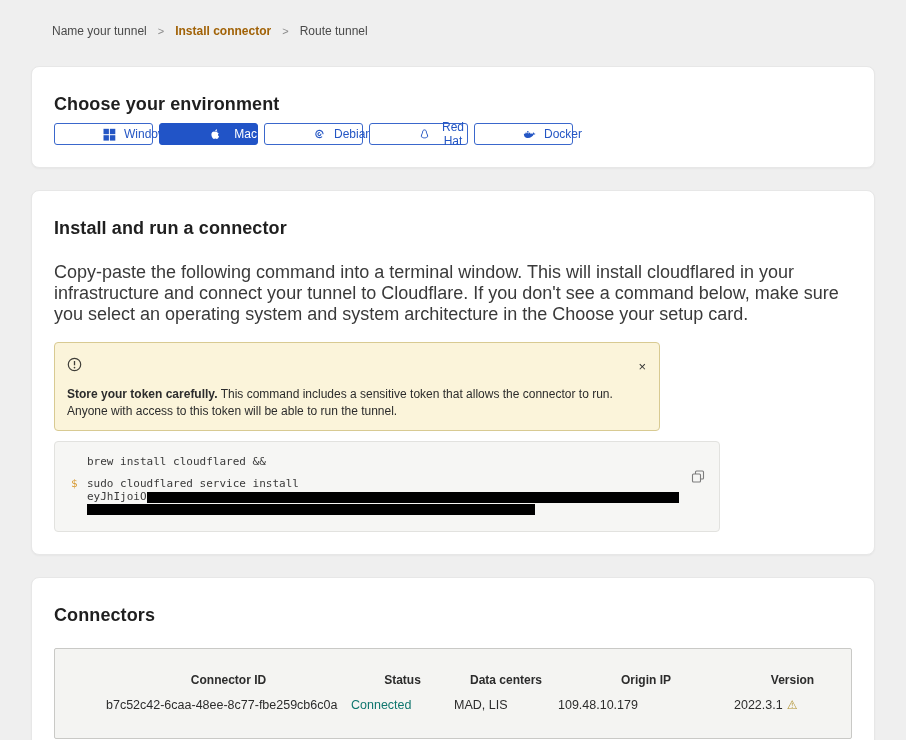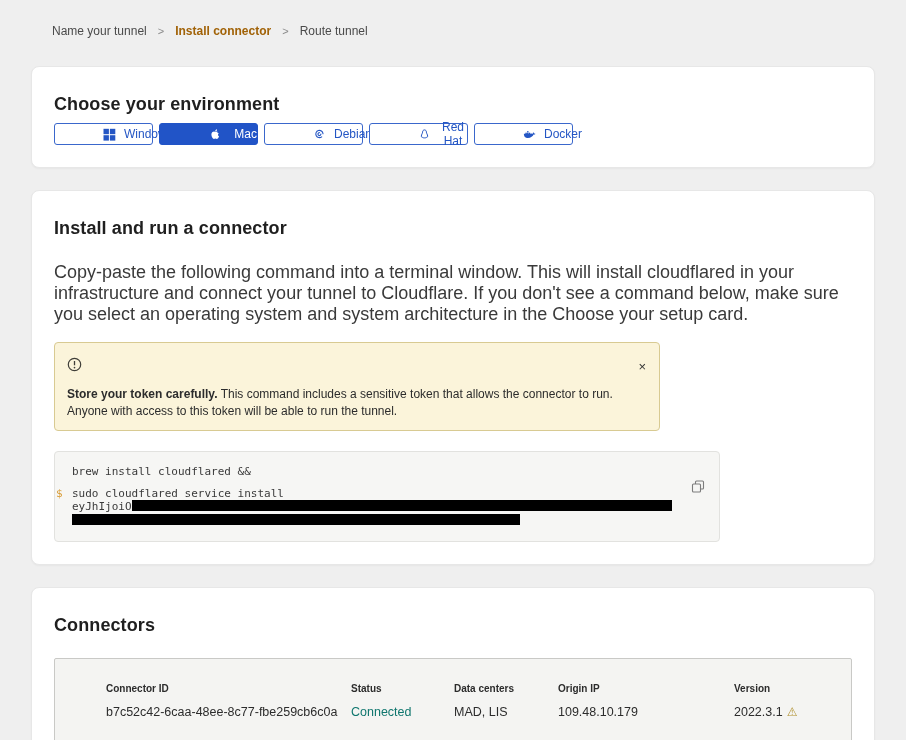--- a/index.html
+++ b/index.html
@@ -101,40 +101,40 @@
     background: transparent;
     font-size: 13px;
     line-height: 13px;
     color: #333;
     cursor: pointer;
     padding: 0;
   }
 
   .code-block {
     position: relative;
-    margin-top: 20px;
+    margin-top: 10px;
     width: 666px;
     background: #f6f6f4;
     border: 1px solid #e2e2df;
     border-radius: 4px;
-    padding: 13px 40px 13px 17px;
+    padding: 13px 40px 13px 32px;
     font-family: "DejaVu Sans Mono", monospace;
     font-size: 11px;
     line-height: 13px;
     color: #3a3a3a;
   }
   .code-line1 { margin-bottom: 9px; }
   .code-line2 { position: relative; }
   .code-prompt {
     position: absolute;
     left: -16px;
     top: 0;
     color: #d99e3a;
   }
-  .code-line3 { display: flex; align-items: flex-start; margin-top: 0px; }
+  .code-line3 { display: flex; align-items: flex-end; margin-top: 0px; }
   .redact { display: inline-block; background: #000; height: 11px; }
   .redact-1 { width: 540px; }
   .redact-2 { width: 448px; margin-top: 1px; }
   .copy-btn {
     position: absolute;
     right: 13px;
     top: 27px;
     width: 16px;
     height: 16px;
     border: none;
@@ -145,21 +145,21 @@
 
   
   .connector-table {
     margin-top: 22px;
     background: #f4f4f2;
     border: 1px solid #c9c9c6;
     border-radius: 2px;
     padding: 24px 0 26px 0;
   }
   .t-row { display: flex; padding-left: 51px; }
-  .t-row.header { font-size: 10px; font-weight: 700; color: #2c2c2c; margin-bottom: 11px; }
+  .t-row.header { font-size: 12px; font-weight: 700; color: #2c2c2c; margin-bottom: 11px; text-align: center; }
   .t-row.data { font-size: 12.5px; color: #2c2c2c; }
   .col-id { width: 245px; }
   .col-status { width: 103px; }
   .col-dc { width: 104px; }
   .col-ip { width: 176px; }
   .col-version { flex: 1; }
   .status-connected { color: #0f766e; }
   .version-warn { color: #af8f2c; font-size: 12px; margin-left: 4px; }
 </style>
 </head>

